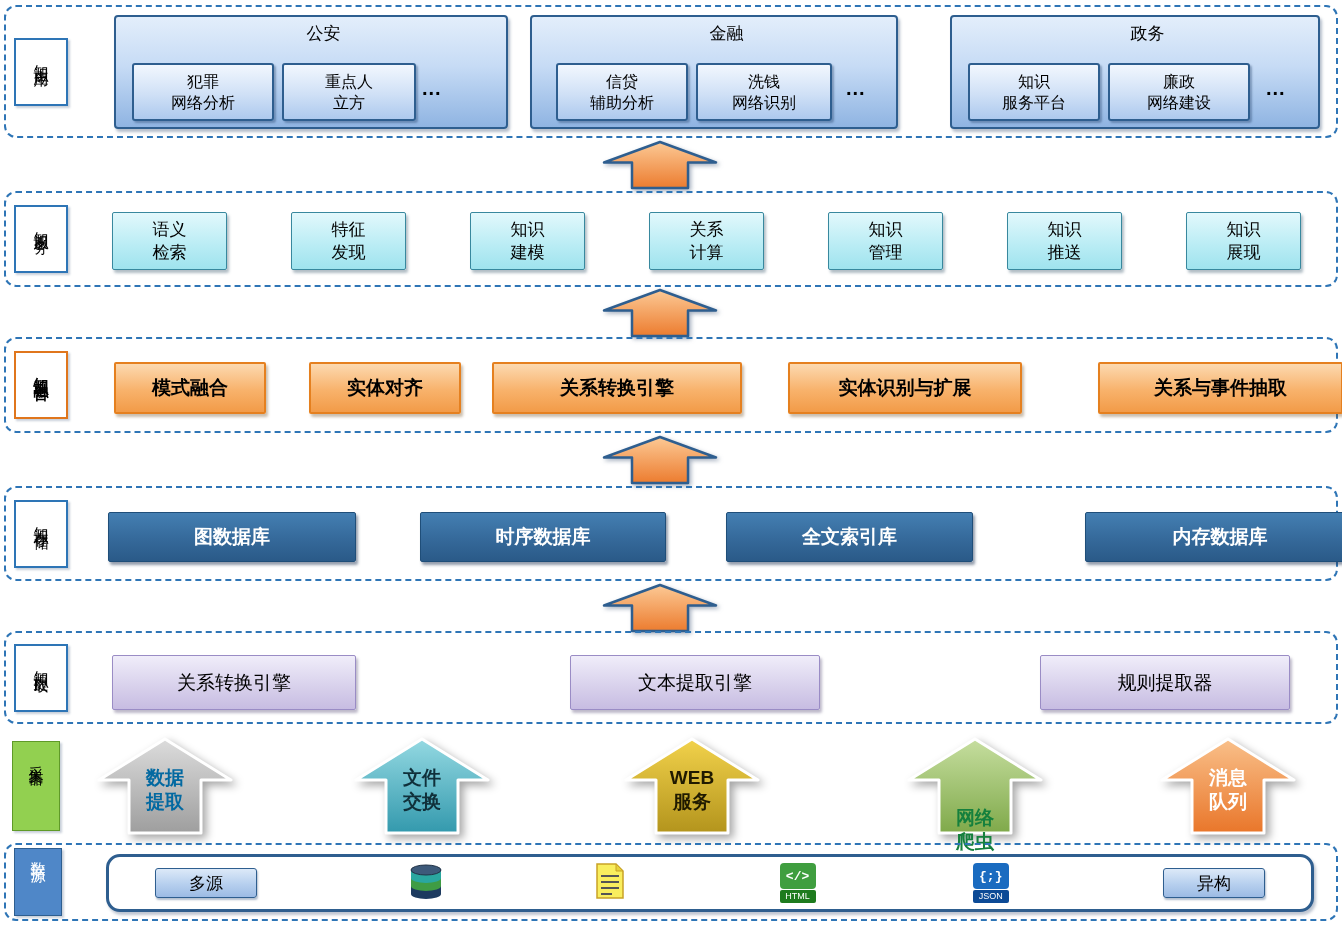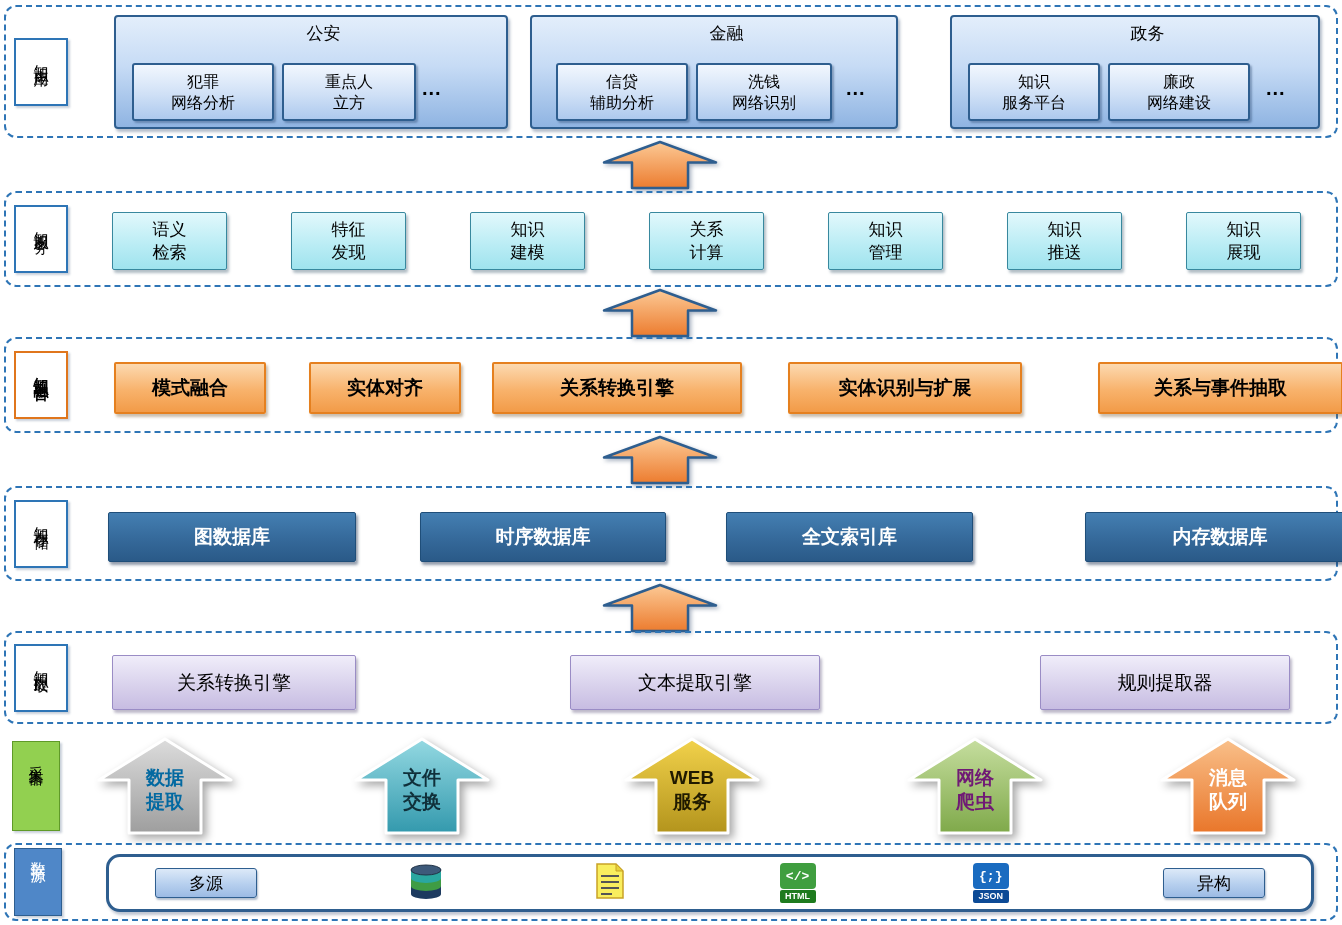--- a/index.html
+++ b/index.html
@@ -115,21 +115,21 @@
     box-shadow:1px 2px 2px rgba(60,90,130,.4);
   }
   .code-badge { display:flex; flex-direction:column; align-items:center; width:42px; }
   .code-badge .glyph {
     width:36px; height:26px; border-radius:4px; color:#fff;
     font-family:"Liberation Mono","DejaVu Sans Mono",monospace;
     font-weight:bold; font-size:13px; display:flex; align-items:center; justify-content:center;
   }
   .code-badge .caption {
     min-width:30px; padding:0 3px; height:13px; line-height:13px; font-size:9px;
-    font-weight:bold; color:#fff; text-align:center; border-radius:2px; margin-top:1px;
+    font-weight:normal; color:#fff; text-align:center; border-radius:2px; margin-top:1px;
   }
   .code-badge.html .glyph   { background:#3f9e3f; }
   .code-badge.html .caption { background:#1e7b1e; }
   .code-badge.json .glyph   { background:#1a6bc0; }
   .code-badge.json .caption { background:#0c4a96; }
 </style>
 </head>
 <body>
 
 <div class="canvas">
@@ -293,21 +293,21 @@
           <path d="M70 3 L136 44 L106 44 L106 97 L34 97 L34 44 L4 44 Z" fill="url(#g-arrow-2)" stroke="#ffffff" stroke-width="3" stroke-linejoin="round"></path>
         </svg>
       <div class="big-arrow-label" style="color: rgb(32, 26, 0);">WEB
 服务</div>
     </div>
 
     <div class="big-arrow" style="left:901px">
       <svg width="140" height="100" viewBox="0 0 140 100">
           <path d="M70 3 L136 44 L106 44 L106 97 L34 97 L34 44 L4 44 Z" fill="url(#g-arrow-3)" stroke="#ffffff" stroke-width="3" stroke-linejoin="round"></path>
         </svg>
-      <div class="big-arrow-label" style="color: #701a75;">网络
+      <div class="big-arrow-label" style="color: #15803d; margin-top: 40px;">网络
 爬虫</div>
     </div>
 
     <div class="big-arrow" style="left:1154px">
       <svg width="140" height="100" viewBox="0 0 140 100">
           <path d="M70 3 L136 44 L106 44 L106 97 L34 97 L34 44 L4 44 Z" fill="url(#g-arrow-4)" stroke="#ffffff" stroke-width="3" stroke-linejoin="round"></path>
         </svg>
       <div class="big-arrow-label" style="color: rgb(255, 255, 255);">消息
 队列</div>
     </div>

